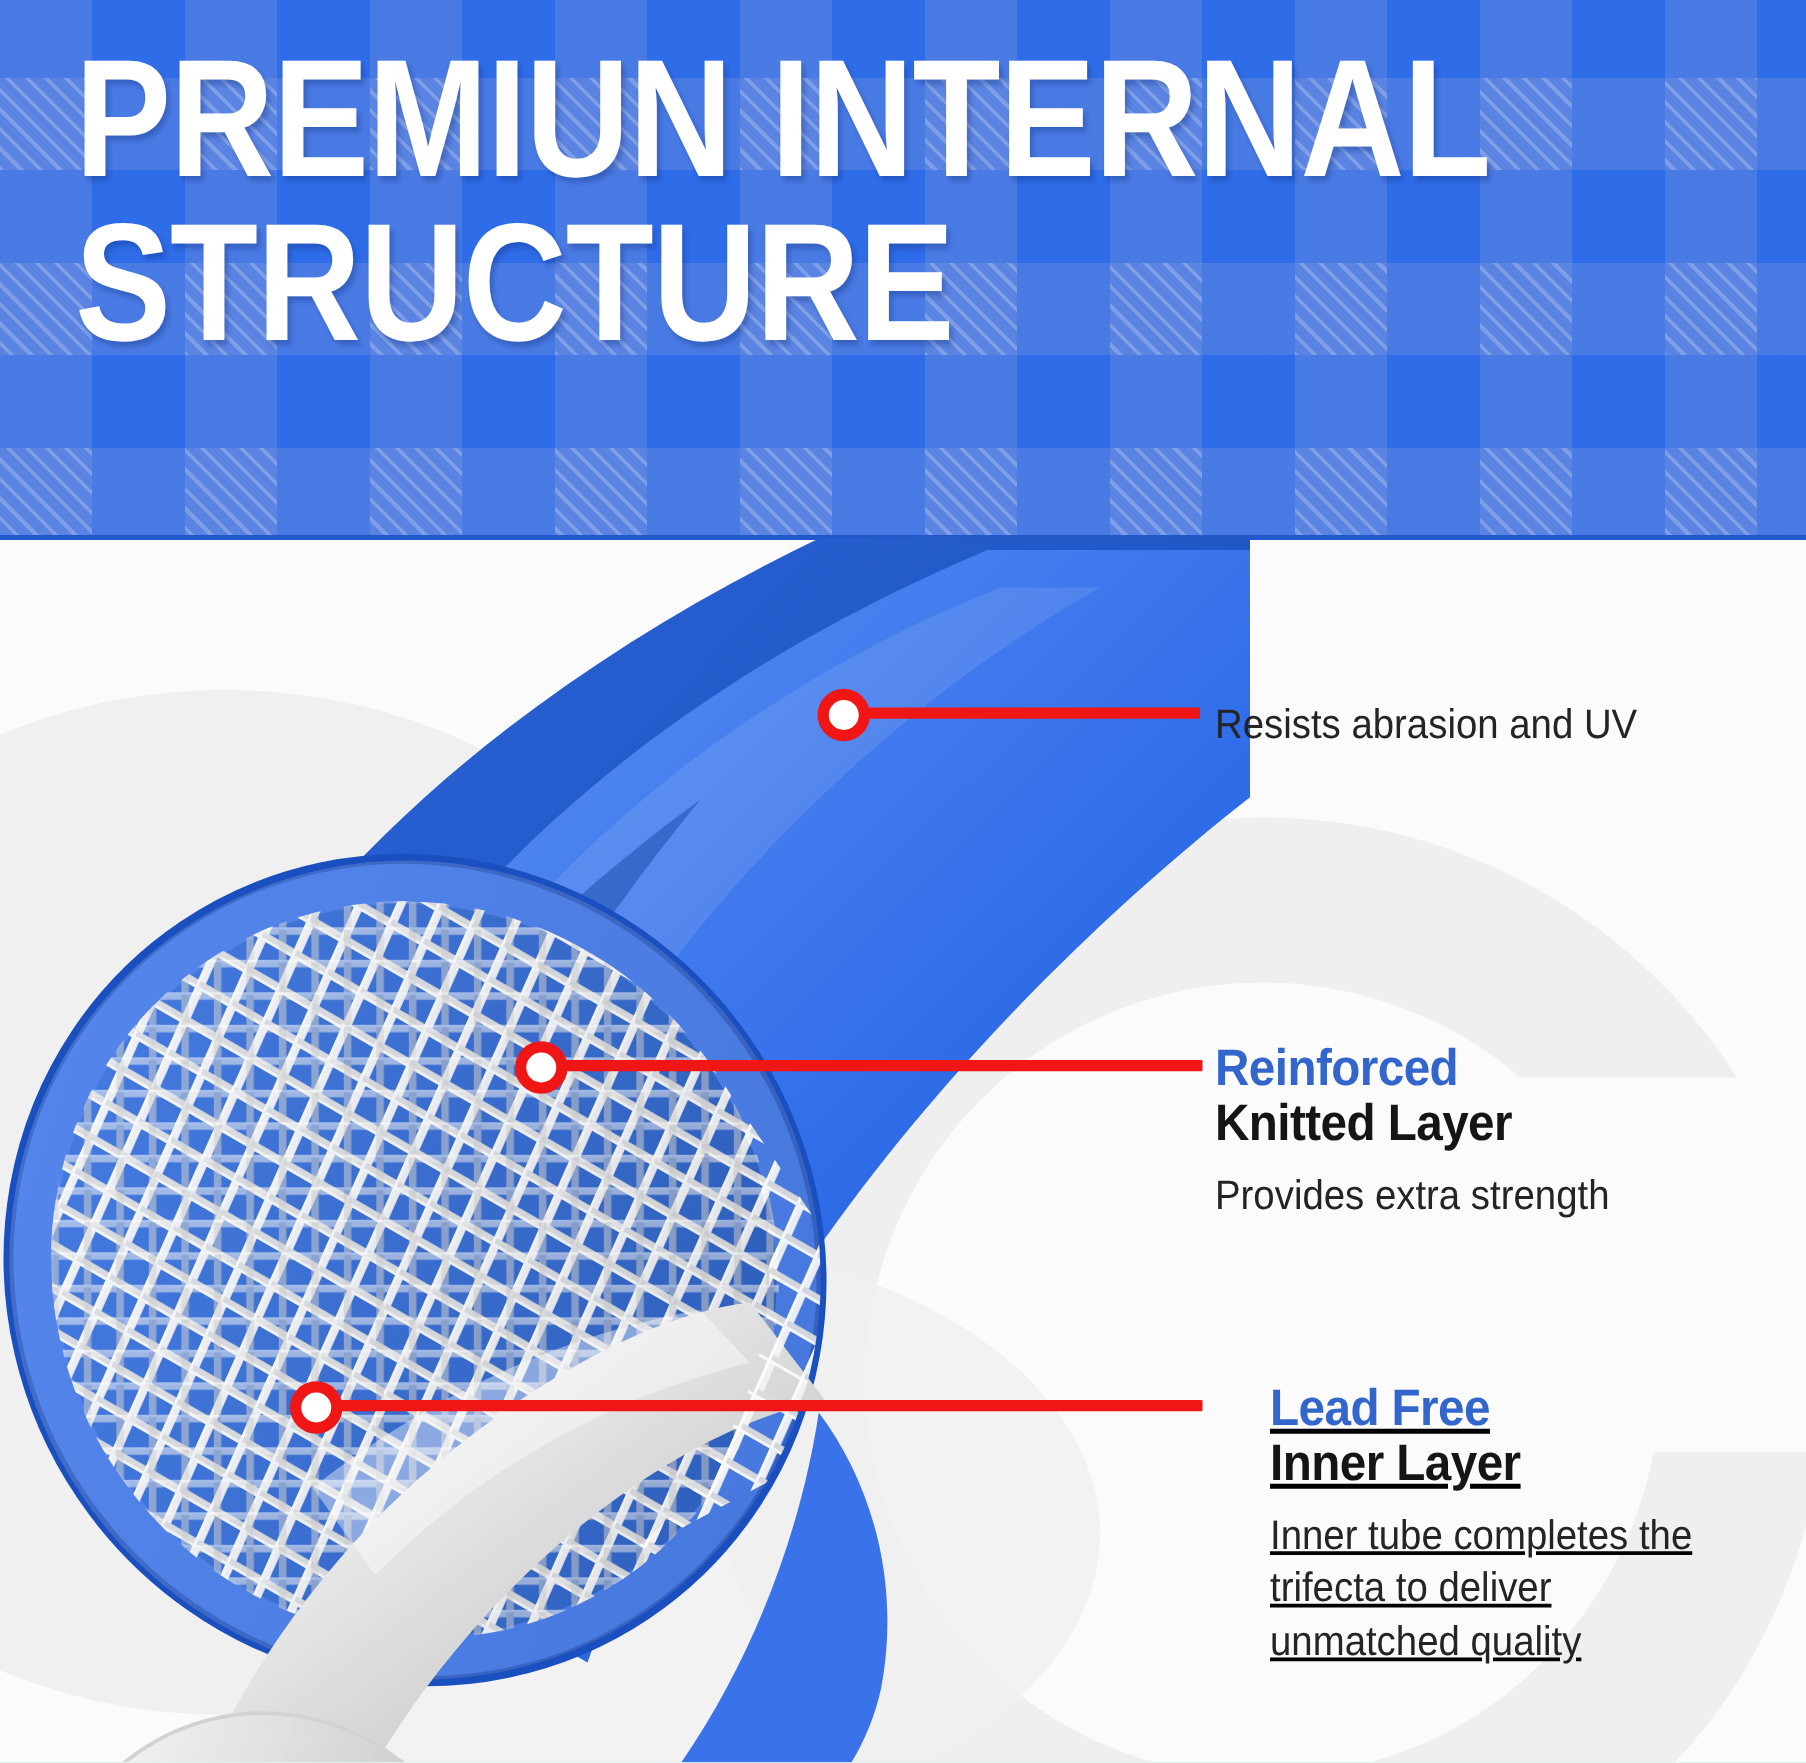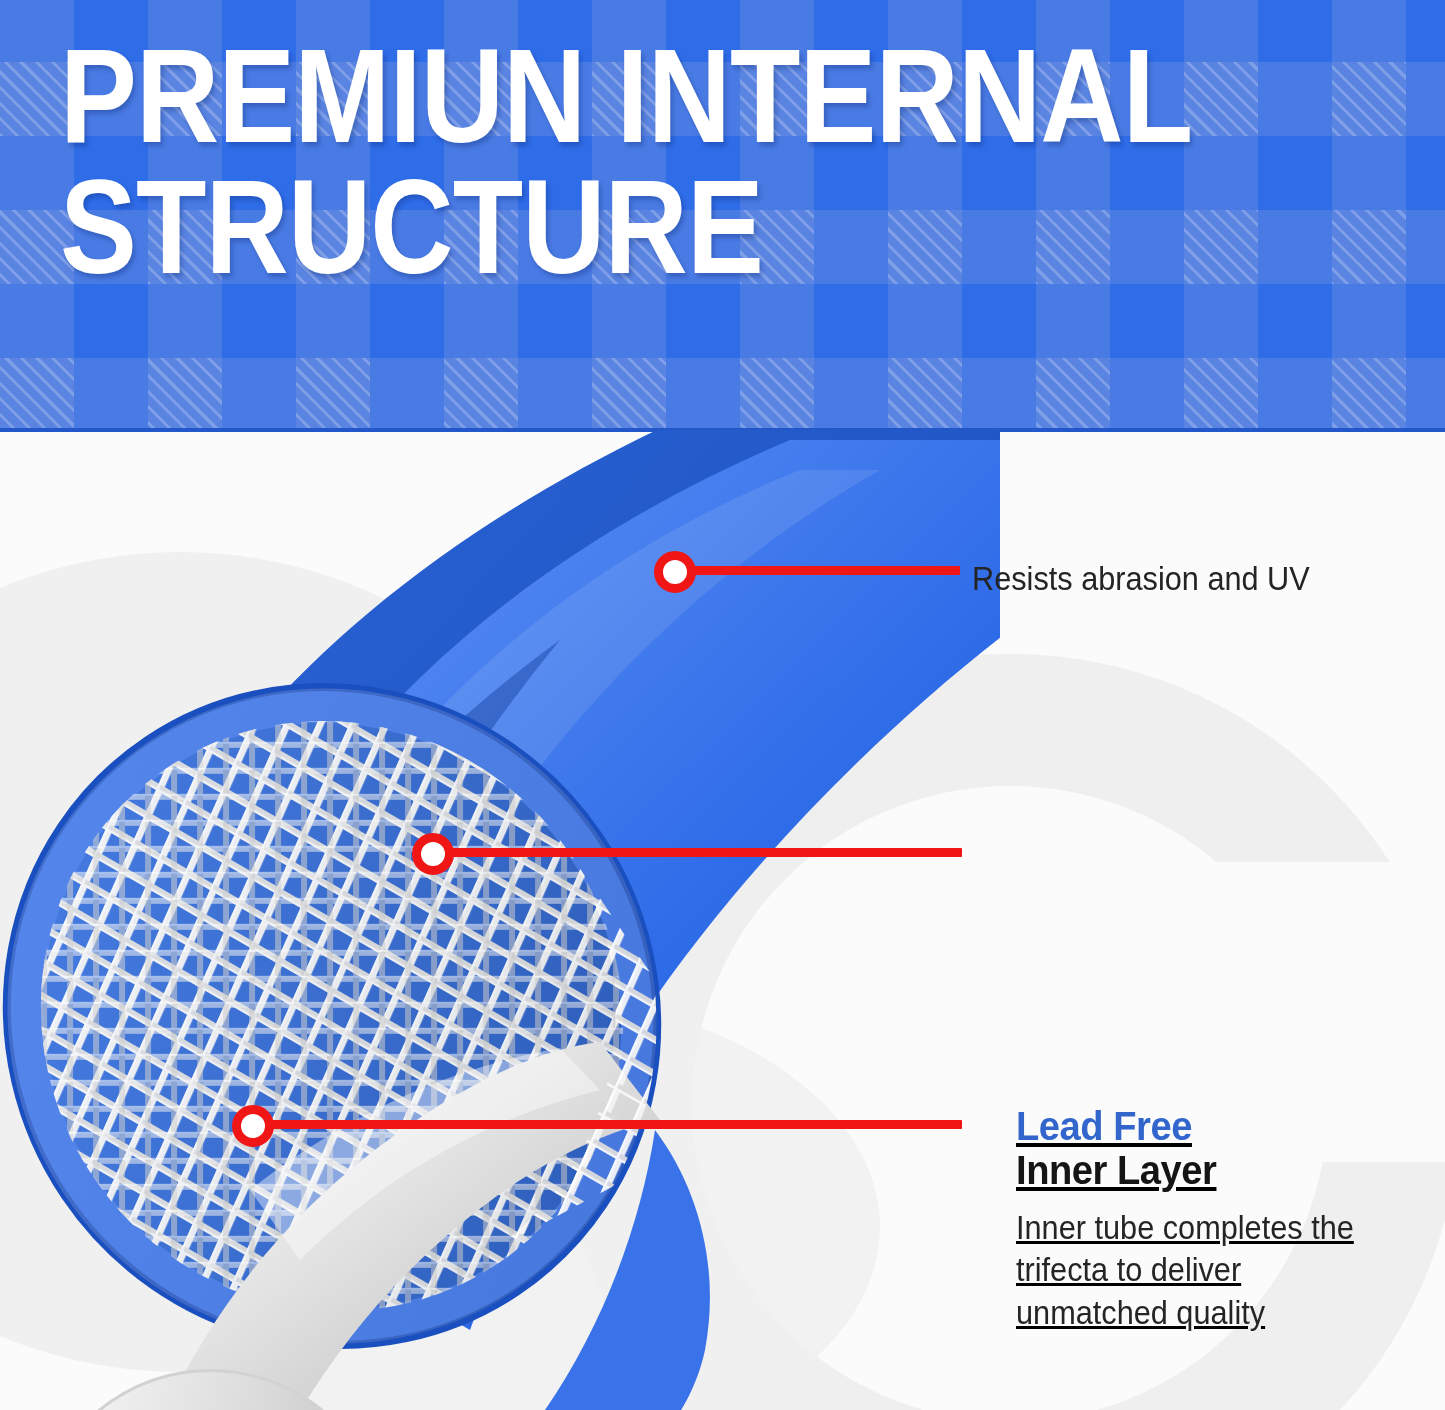--- a/index.html
+++ b/index.html
@@ -270,20 +270,25 @@
   <div class="leader" style="left:438px;top:848px;width:524px;"></div>
   <div class="dot" style="left:412px;top:833px;"></div>
 
   <div class="leader" style="left:258px;top:1120px;width:704px;"></div>
   <div class="dot" style="left:232px;top:1105px;"></div>
 
   <div class="callout" style="left:972px;top:544px;width:460px;">
     <div class="desc">Resists abrasion and UV</div>
   </div>
 
+  <div class="callout" style="left:972px;top:832px;width:460px;">
+    <span class="kicker">Reinforced</span>
+    <span class="title">Knitted Layer</span>
+    <div class="desc">Provides extra strength</div>
+  </div>
 
   <div class="callout" style="left:1016px;top:1104px;width:440px;text-decoration:underline;">
     <span class="kicker">Lead Free</span>
     <span class="title">Inner Layer</span>
     <div class="desc">Inner tube completes the
 trifecta to deliver
 unmatched quality</div>
   </div>
 
 </div>

